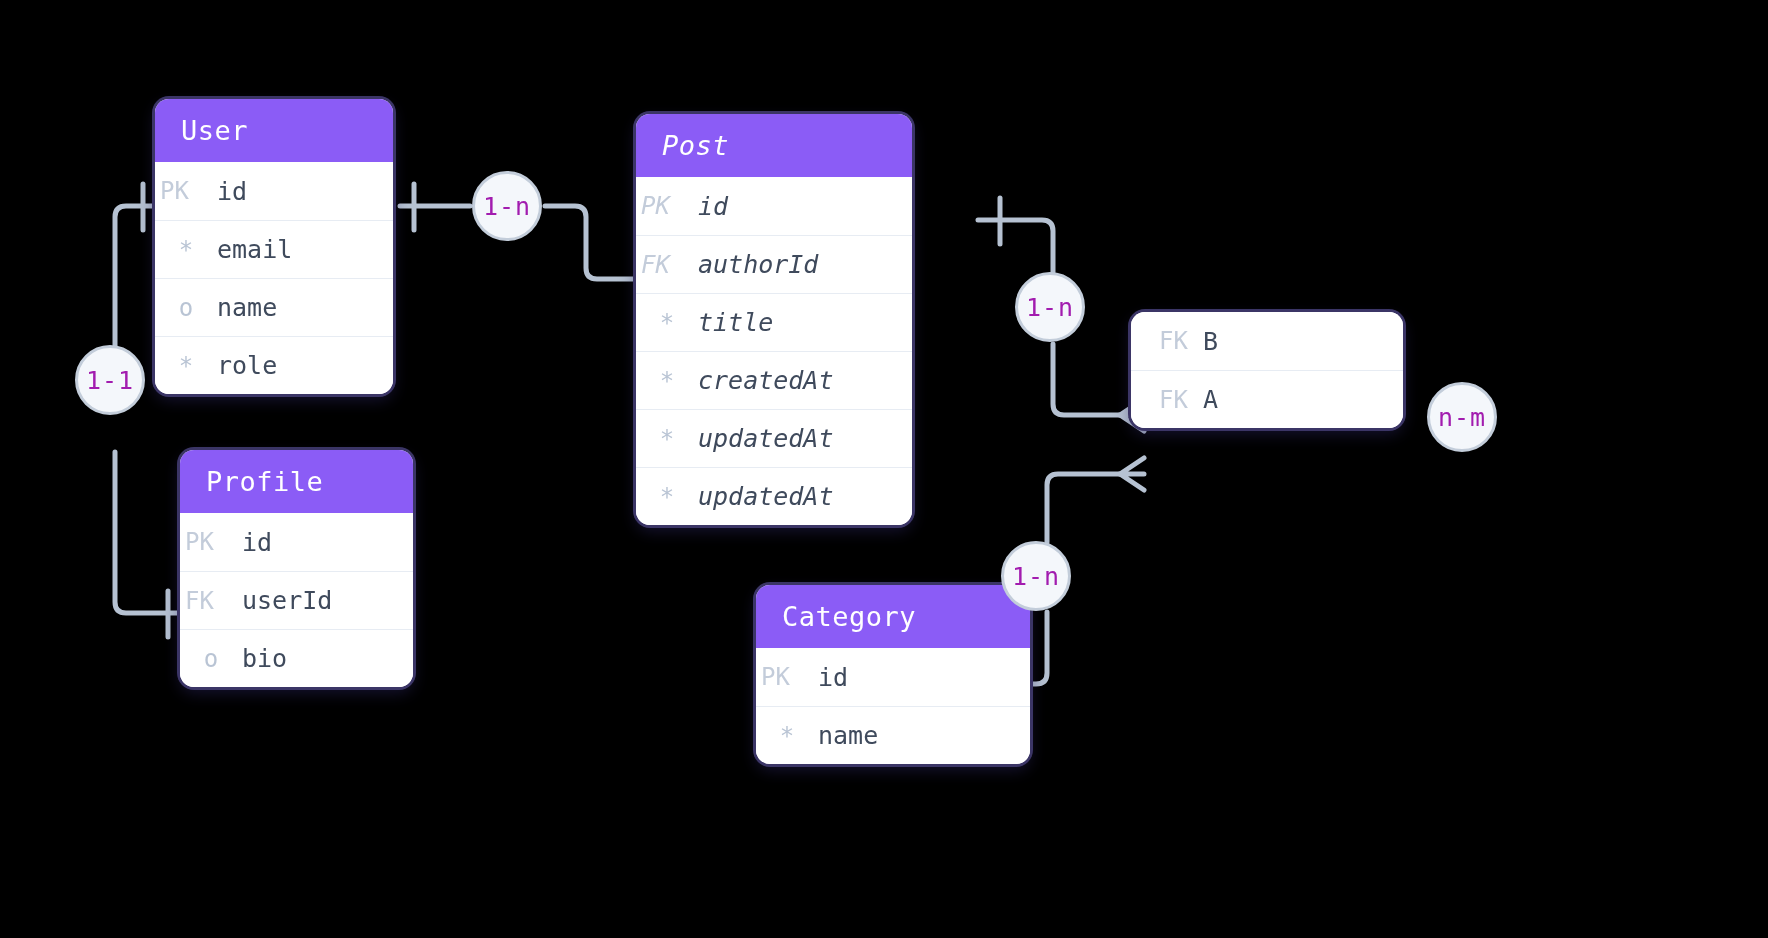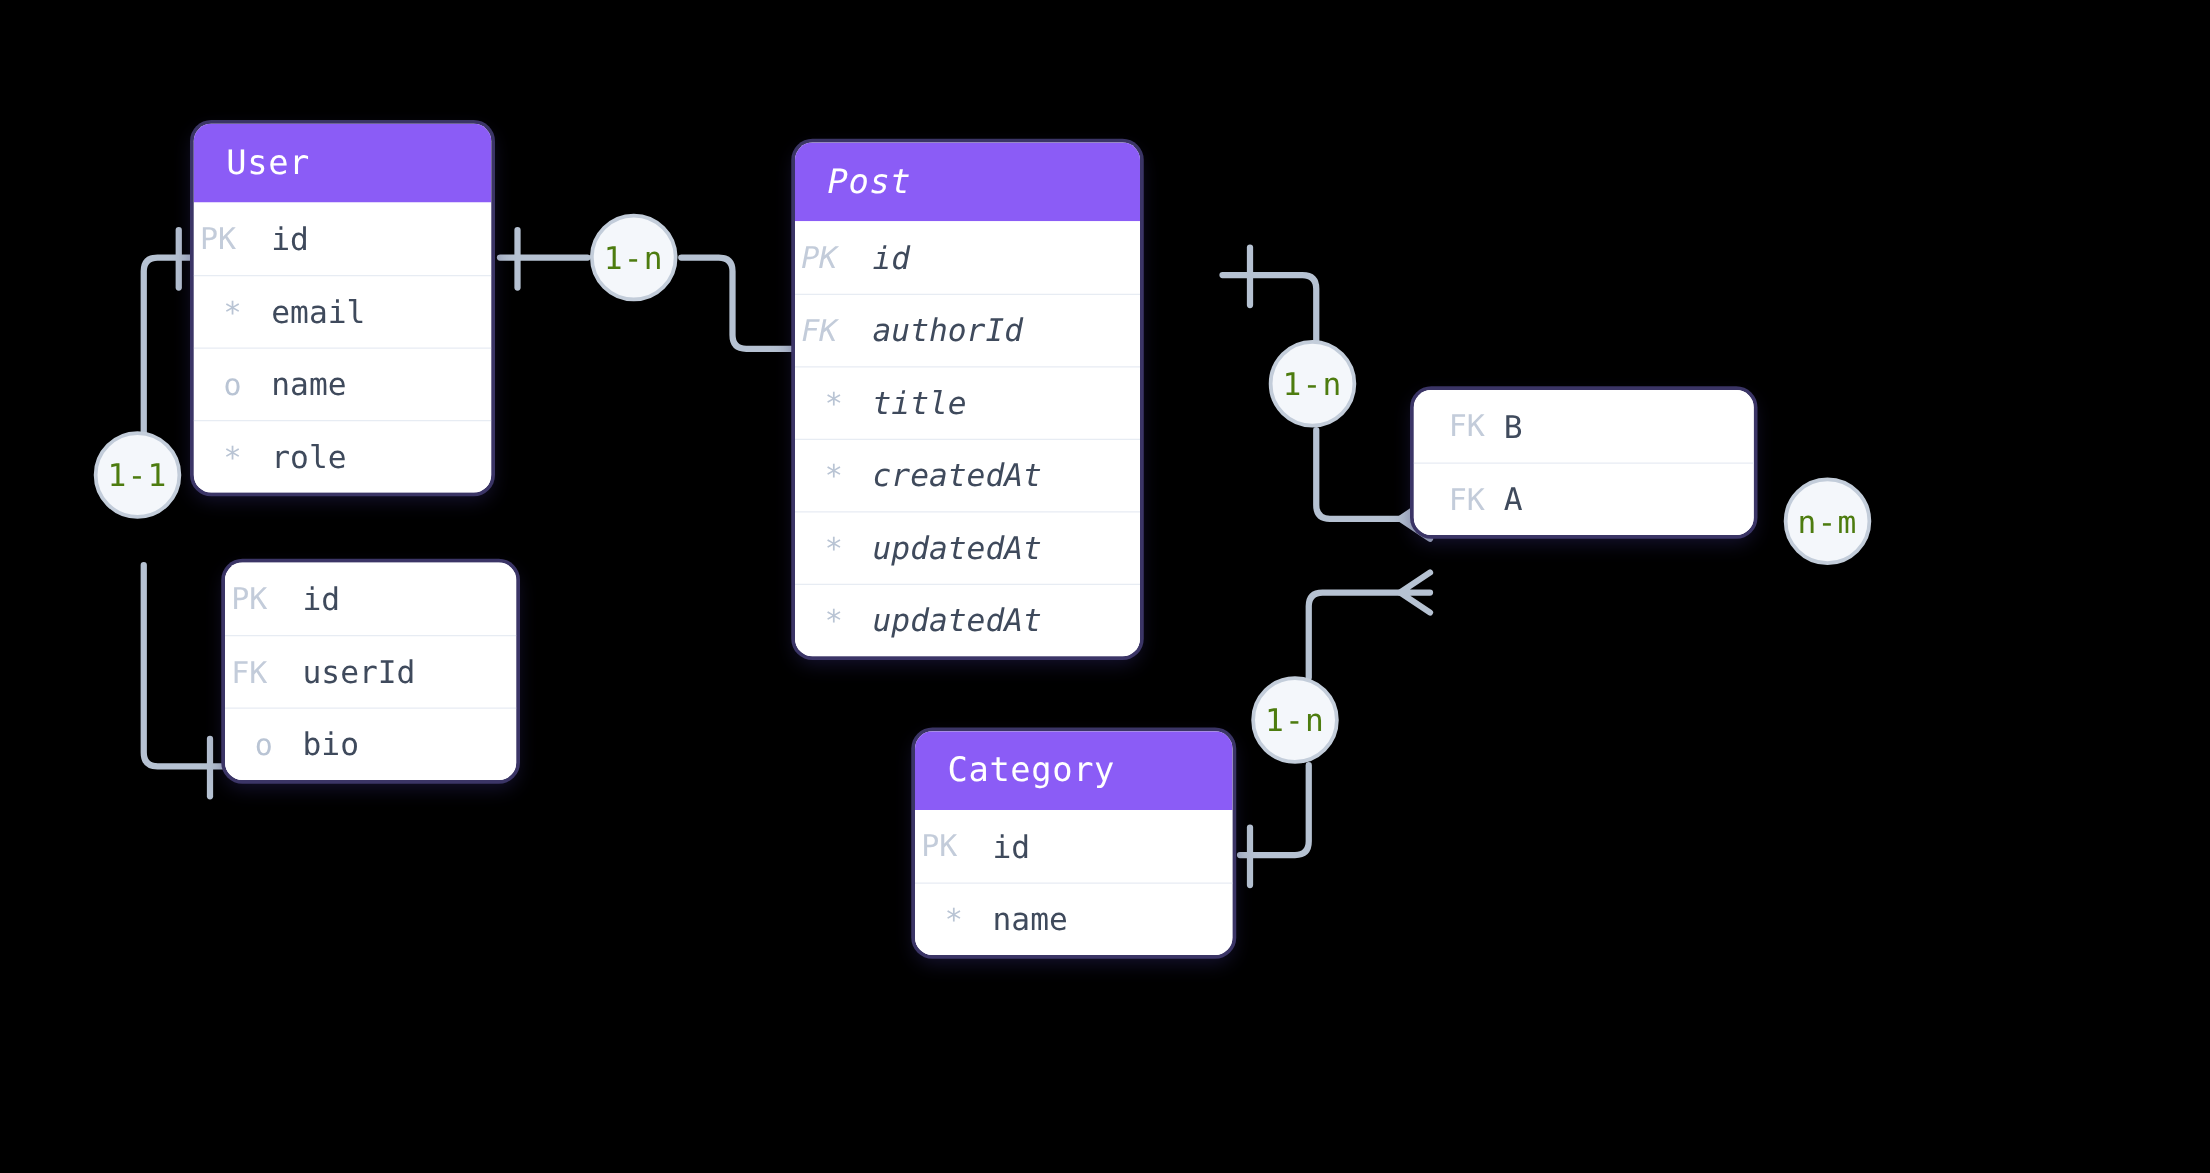--- a/index.html
+++ b/index.html
@@ -26,21 +26,21 @@
   .fname{color:#3f4a5c;}
 
   
   #wires{position:absolute;left:0;top:0;width:1768px;height:938px;
          pointer-events:none;}
 
   
   .badge{position:absolute;width:70px;height:70px;border-radius:50%;
          background:#f4f7fb;border:3px solid #c3cdda;
          display:flex;align-items:center;justify-content:center;
-         font-size:25px;color:#4d7c0f;letter-spacing:1px;
+         font-size:25px;color:#a21caf;letter-spacing:1px;
          box-sizing:border-box;}
 </style>
 </head>
 <body>
 
 <div id="stage">
 
   <svg id="wires" viewBox="0 0 1768 938">
     <g fill="none" stroke="#b6c2d2" stroke-width="5" stroke-linecap="round" stroke-linejoin="round">
 
@@ -84,20 +84,21 @@
         <span class="fname">name</span>
       </div>
       <div class="row">
         <span class="key sym">*</span>
         <span class="fname">role</span>
       </div>
     </div>
   </div>
 
   <div class="entity" style="left:180px;top:450px;width:233px;">
+    <div class="hdr">Profile</div>
     <div class="rows">
       <div class="row">
         <span class="key">PK</span>
         <span class="fname">id</span>
       </div>
       <div class="row">
         <span class="key">FK</span>
         <span class="fname">userId</span>
       </div>
       <div class="row">
@@ -130,21 +131,21 @@
         <span class="key sym">*</span>
         <span class="fname">updatedAt</span>
       </div>
       <div class="row">
         <span class="key sym">*</span>
         <span class="fname">updatedAt</span>
       </div>
     </div>
   </div>
 
-  <div class="entity" style="left:732px;top:585px;width:254px;">
+  <div class="entity" style="left:756px;top:585px;width:274px;">
     <div class="hdr">Category</div>
     <div class="rows">
       <div class="row">
         <span class="key">PK</span>
         <span class="fname">id</span>
       </div>
       <div class="row">
         <span class="key sym">*</span>
         <span class="fname">name</span>
       </div>

